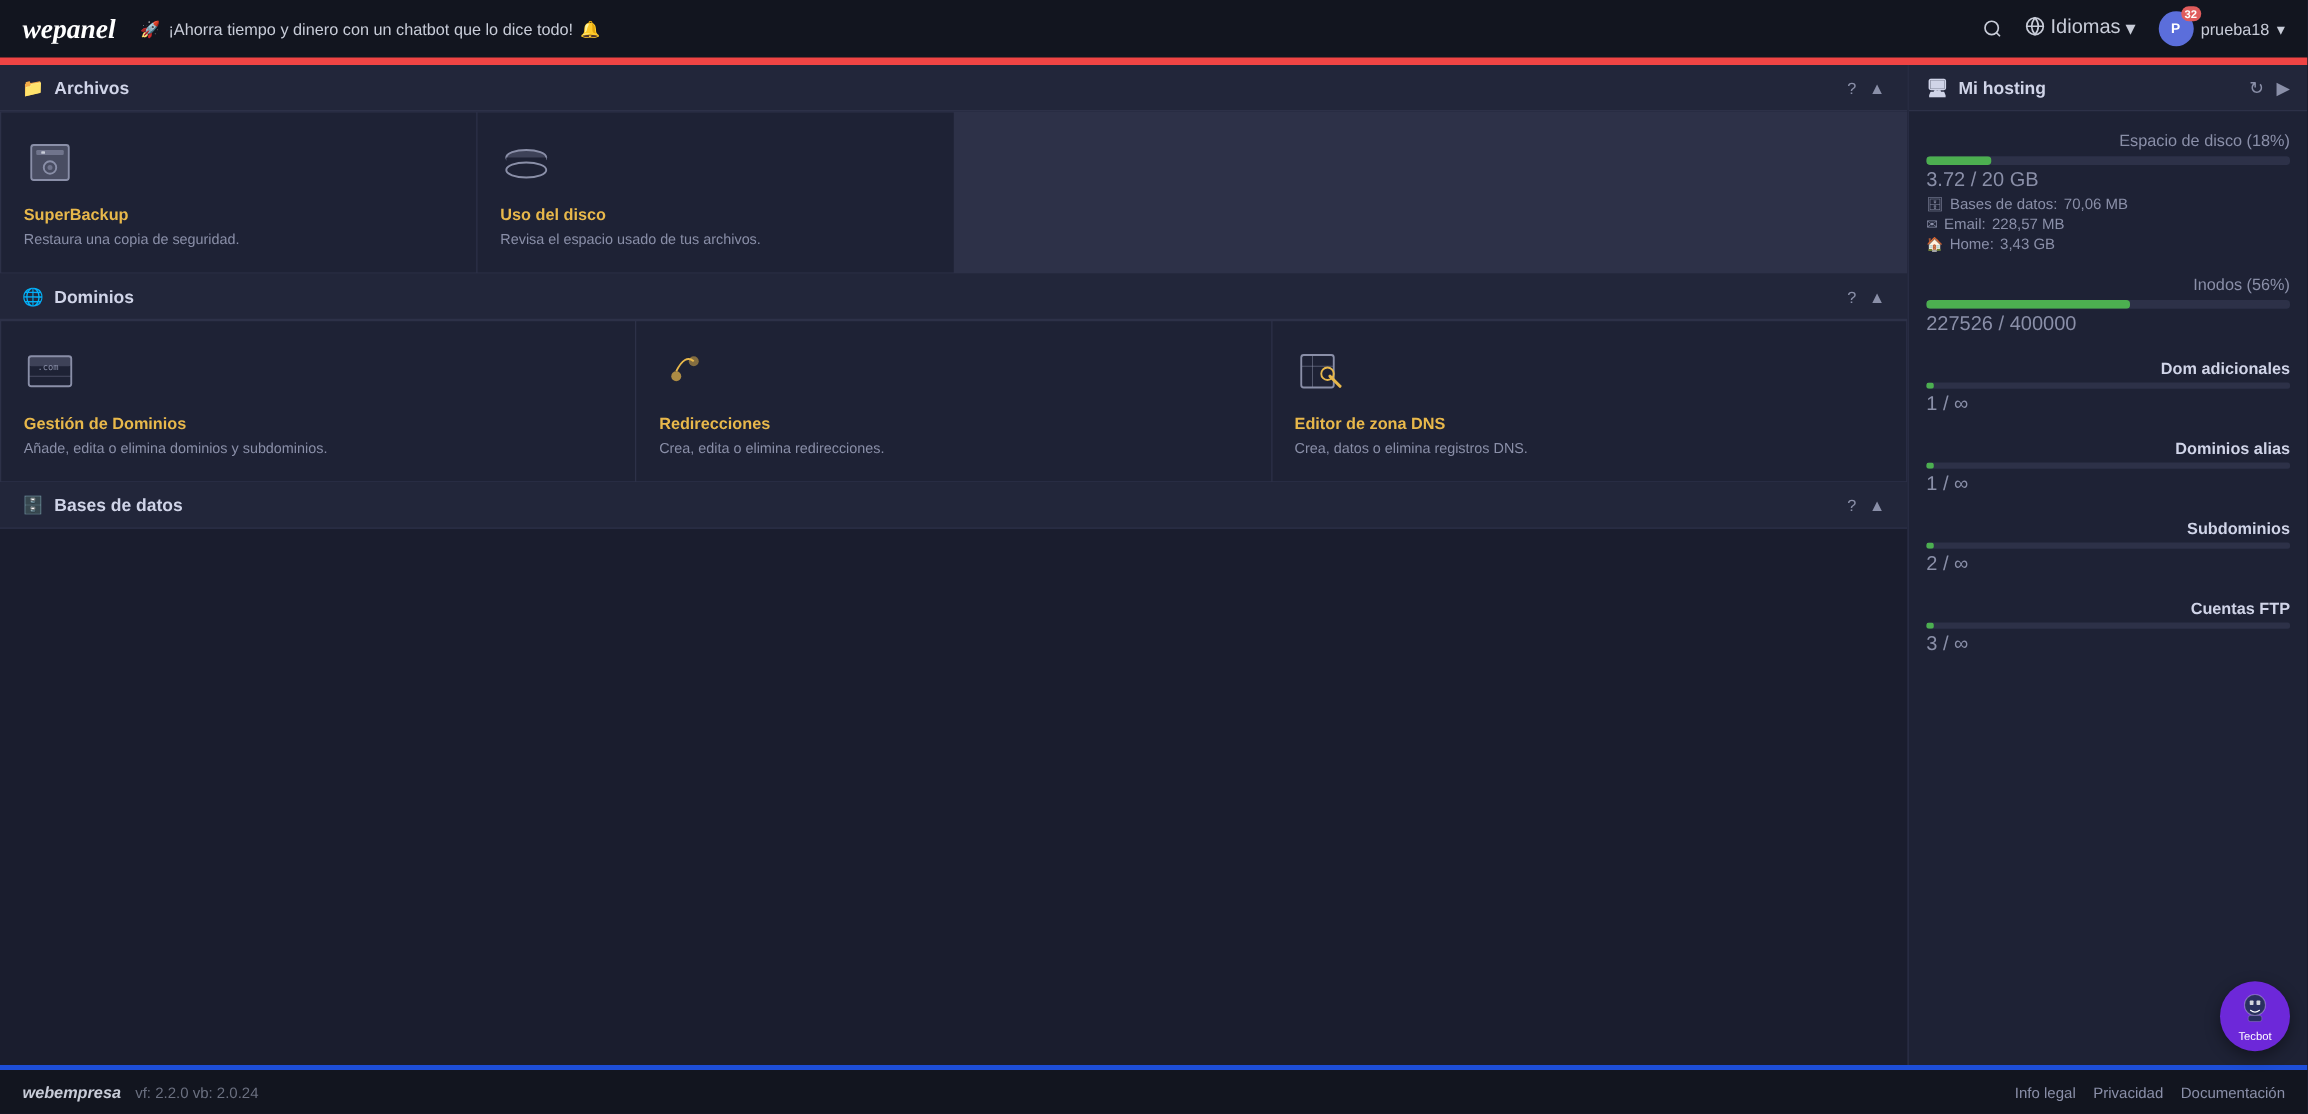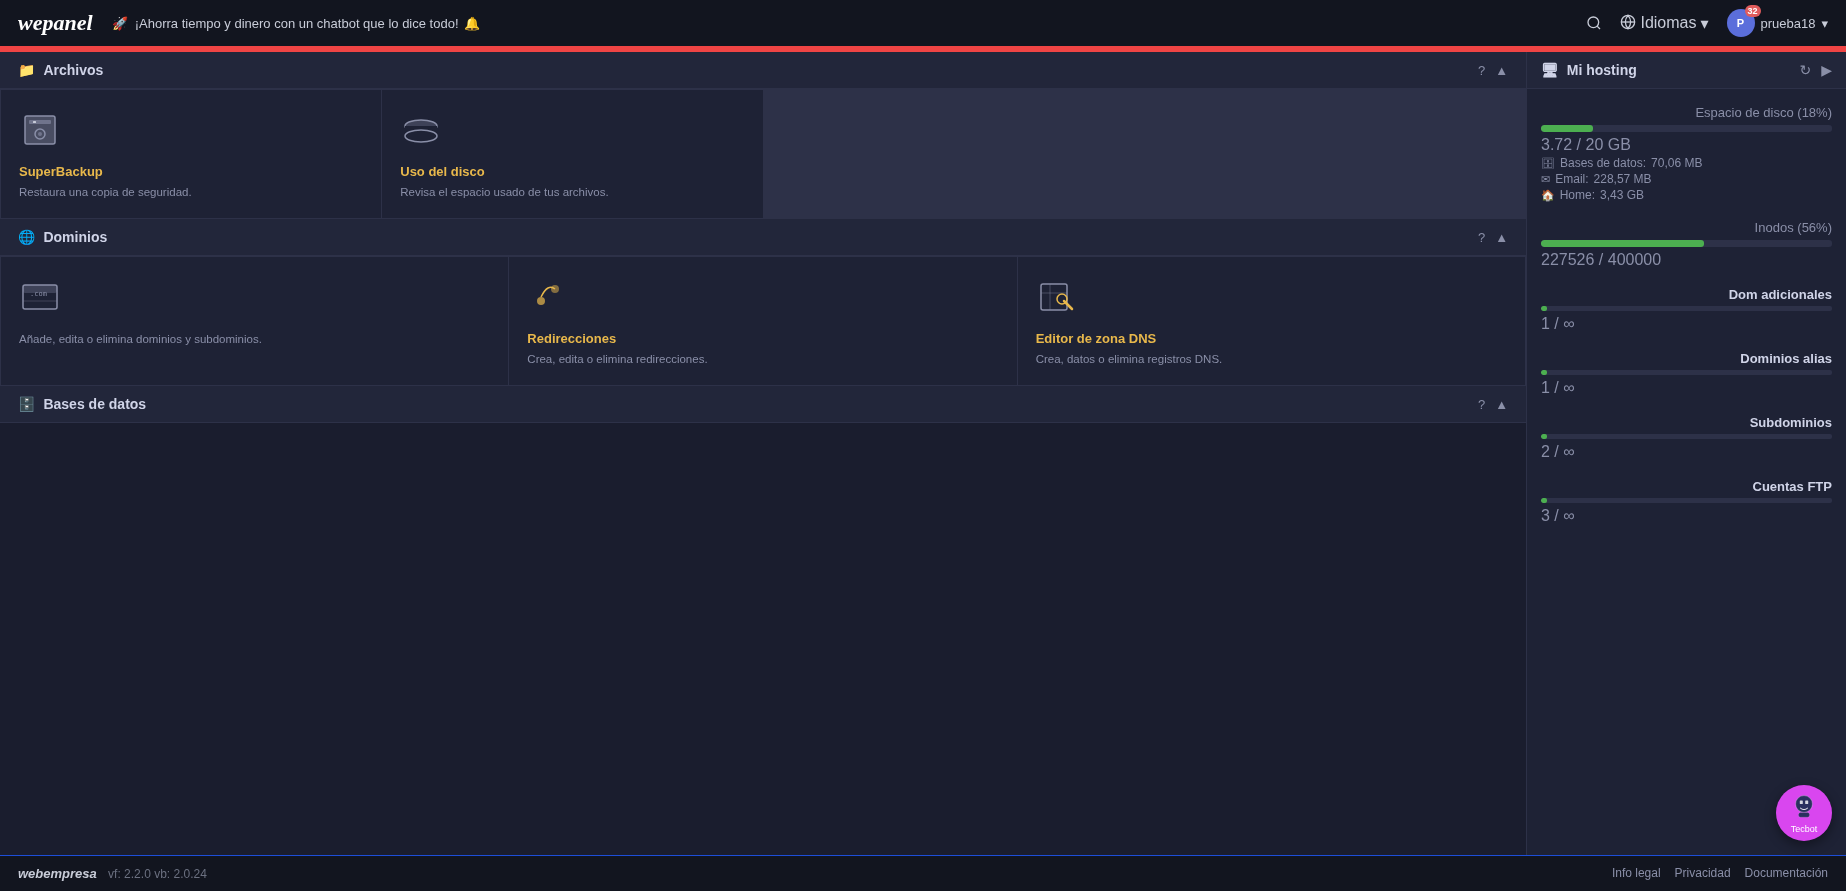--- a/index.html
+++ b/index.html
@@ -236,23 +236,23 @@
     }
     .metric-sub .icon-tiny {
       font-size: 11px;
     }
 
     
     .footer {
       background: #12151f;
       padding: 10px 18px;
       display: flex;
-      align-items: flex-start;
+      align-items: flex-end;
       justify-content: space-between;
-      border-top: 1px solid #1d4ed8;
+      border-top: 4px solid #1d4ed8;
       font-size: 12px;
       color: #6b7080;
       gap: 40px;
     }
     .footer-links {
       display: flex;
       gap: 14px;
     }
     .footer-link {
       color: #8a8fa8;
@@ -261,21 +261,21 @@
     }
 
     
     .tecbot-bubble {
       position: fixed;
       bottom: 50px;
       right: 14px;
       width: 56px;
       height: 56px;
       border-radius: 50%;
-      background: #d946ef;
+      background: #6d28d9;
       display: flex;
       align-items: center;
       justify-content: center;
       cursor: pointer;
       box-shadow: 0 4px 12px rgba(0,0,0,0.4);
       flex-direction: column;
     }
     .tecbot-label {
       font-size: 9px;
       color: #fff;
@@ -393,20 +393,21 @@
       <div class="cards-grid-3">
         <div class="card">
           <div class="card-icon">
             <svg width="42" height="36" viewBox="0 0 42 36" fill="none">
               <rect x="4" y="6" width="34" height="24" rx="2" stroke="#8a8fa8" stroke-width="1.5"></rect>
               <rect x="4" y="6" width="34" height="8" rx="2" fill="#8a8fa8" opacity="0.3"></rect>
               <text x="11" y="17" font-size="7" fill="#8a8fa8" font-family="monospace">.com</text>
               <line x1="4" y1="22" x2="38" y2="22" stroke="#8a8fa8" stroke-width="0.8" opacity="0.4"></line>
             </svg>
           </div>
+          <div class="card-title">Gestión de Dominios</div>
           <div class="card-desc">Añade, edita o elimina dominios y subdominios.</div>
         </div>
         <div class="card">
           <div class="card-icon">
             <svg width="42" height="36" viewBox="0 0 42 36" fill="none">
               <circle cx="14" cy="22" r="4" fill="#e8b84b" opacity="0.7"></circle>
               <circle cx="28" cy="10" r="4" fill="#e8b84b" opacity="0.5"></circle>
               <path d="M14 18 Q21 4 28 10" stroke="#e8b84b" stroke-width="1.5" fill="none"></path>
             </svg>
           </div>

